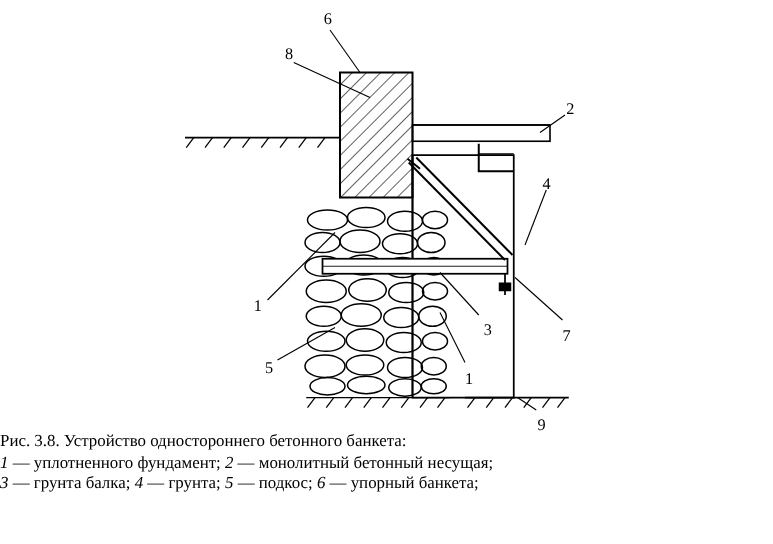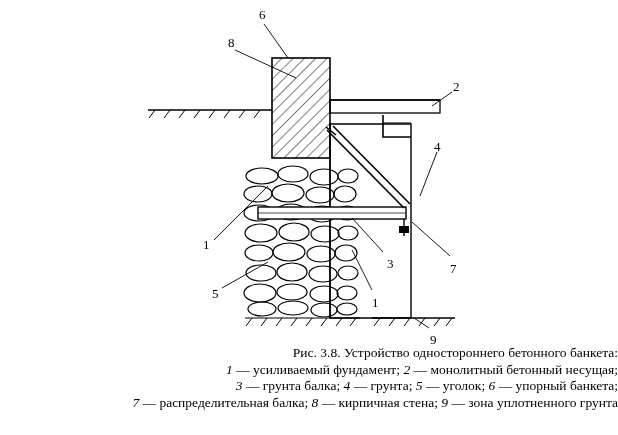--- a/index.html
+++ b/index.html
@@ -23,21 +23,21 @@
     font-size:13px;
     color:#000;
     line-height:1;
     white-space:nowrap;
   }
   #caption{
     position:absolute;
     left:0;
     top:345px;
     width:618px;
-    text-align:right;
+    text-align:left;
     font-size:13.5px;
     line-height:16.5px;
   }
   #caption .line{display:block;}
   #caption i{font-style:italic;}
 </style>
 </head>
 <body>
 
 <div id="figure-wrap">
@@ -190,16 +190,15 @@
   <div class="callout" style="left:203px;top:238px;">1</div>
   <div class="callout" style="left:387px;top:257px;">3</div>
   <div class="callout" style="left:450px;top:262px;">7</div>
   <div class="callout" style="left:212px;top:287px;">5</div>
   <div class="callout" style="left:372px;top:296px;">1</div>
   <div class="callout" style="left:430px;top:333px;">9</div>
 </div>
 
 <div id="caption">
   <span class="line">Рис. 3.8. Устройство одностороннего бетонного банкета:</span>
-  <span class="line"><i>1</i><span> — усиливаемый фундамент; </span><i>2</i><span> — монолитный бетонный несущая;</span></span>
-  <span class="line"><i>3</i><span> — грунта балка; </span><i>4</i><span> — грунта; </span><i>5</i><span> — уголок; </span><i>6</i><span> — упорный банкета;</span></span>
-  <span class="line"><i>7</i><span> — распределительная балка; </span><i>8</i><span> — кирпичная стена; </span><i>9</i><span> — зона уплотненного грунта</span></span>
+  <span class="line"><i>1</i><span> — уплотненного фундамент; </span><i>2</i><span> — монолитный бетонный несущая;</span></span>
+  <span class="line"><i>3</i><span> — грунта балка; </span><i>4</i><span> — грунта; </span><i>5</i><span> — подкос; </span><i>6</i><span> — упорный банкета;</span></span>
 </div>
 
 </body></html>

